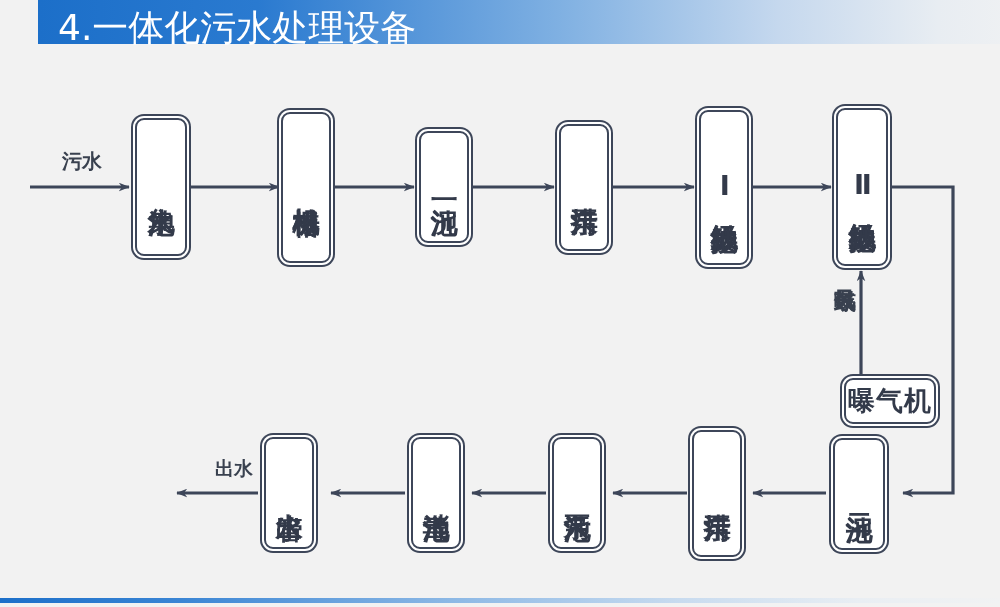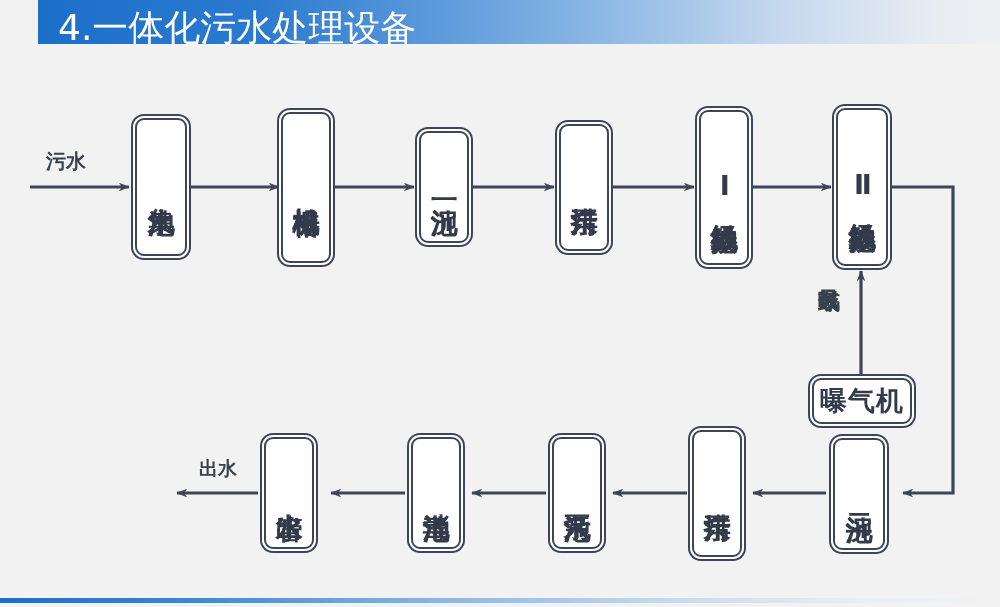--- a/index.html
+++ b/index.html
@@ -63,20 +63,21 @@
     white-space:nowrap;
   }
 
   
   .annot{
     position:absolute;
     color:#39414f;
     font-family:"DejaVu Sans","Liberation Sans",sans-serif;
     font-weight:600;
     white-space:nowrap;
+    margin-left:16px;
   }
   .annot.v{
     writing-mode:vertical-rl;
     text-orientation:upright;
     line-height:1.0;
   }
 </style>
 </head>
 <body>
 
@@ -136,21 +137,21 @@
   </div>
 
   <div class="node vertical" style="left:699px;top:54px;width:50px;height:155px;">
     <span class="label">Ⅰ级接触池</span>
   </div>
 
   <div class="node vertical" style="left:836px;top:52px;width:52px;height:158px;">
     <span class="label">Ⅱ级接触池</span>
   </div>
 
-  <div class="node horizontal" style="left:812px;top:322px;width:100px;height:46px;">
+  <div class="node horizontal" style="left:844px;top:322px;width:92px;height:46px;">
     <span class="label">曝气机</span>
   </div>
 
   <div class="node vertical" style="left:833px;top:382px;width:52px;height:112px;">
     <span class="label">二沉池</span>
   </div>
 
   <div class="node vertical" style="left:692px;top:374px;width:50px;height:127px;">
     <span class="label">排污泵</span>
   </div>

